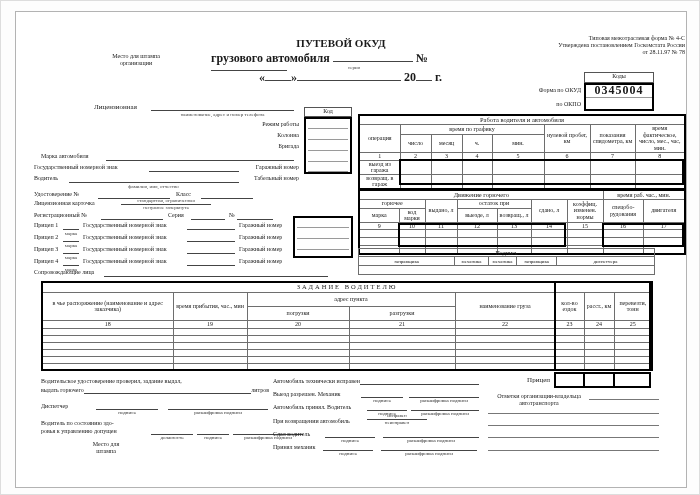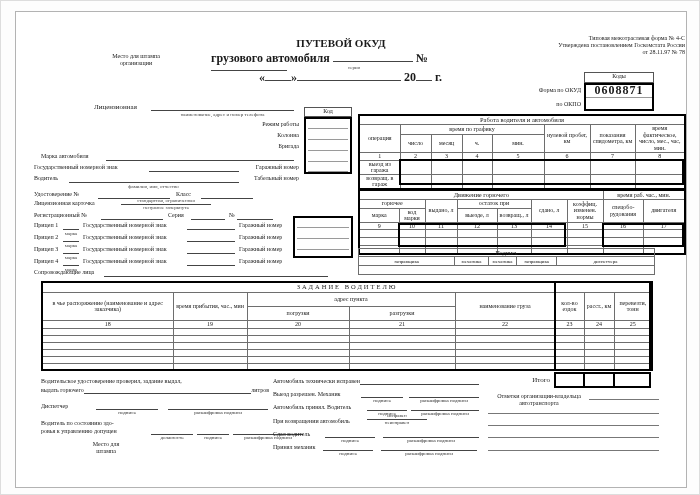--- a/index.html
+++ b/index.html
@@ -57,21 +57,21 @@
 
 <div class="abs t6 r" style="left:420px;top:34px;width:264px">
   <div>Типовая межотраслевая форма № 4-С</div>
   <div>Утверждена постановлением Госкомстата России</div>
   <div>от 28.11.97 № 78</div>
 </div>
 
 <div class="thinbox t6 ctr" style="left:583px;top:71px;width:70px;height:11px">Коды</div>
 <div class="boldbox" style="left:583px;top:82px;width:70px;height:28px"></div>
 <div class="faintline" style="left:585px;top:96px;width:66px"></div>
-<div class="abs t8 b ctr" style="left:583px;top:85px;width:70px;letter-spacing:1px">0608871</div>
+<div class="abs t8 b ctr" style="left:583px;top:85px;width:70px;letter-spacing:1px">0345004</div>
 <div class="abs t6 r" style="left:482px;top:86px;width:98px">Форма по ОКУД</div>
 <div class="abs t6 r" style="left:482px;top:100px;width:98px">по ОКПО</div>
 
 <div class="abs t7" style="left:93px;top:102px">Лицензионная</div>
 <div class="abs" style="left:150px;top:109px;width:143px;border-bottom:1px solid #444"></div>
 <div class="abs t5 ctr" style="left:150px;top:111px;width:143px;color:#444">наименование, адрес и номер телефона</div>
 
 <div class="thinbox t6 ctr" style="left:303px;top:106px;width:48px;height:10px">Код</div>
 <div class="boldbox" style="left:303px;top:116px;width:48px;height:57px"></div>
 <div class="faintline" style="left:307px;top:127px;width:40px"></div>
@@ -424,21 +424,21 @@
         <td></td>
         <td></td>
         <td></td>
         <td></td>
         <td></td>
       </tr>
     </tbody>
 </table>
 <div class="boldbox" style="left:553px;top:280px;width:97px;height:90px"></div>
 
-<div class="abs t7 r" style="left:505px;top:375px;width:44px">Итого</div>
+<div class="abs t7 r" style="left:505px;top:375px;width:44px">Прицеп</div>
 <div class="boldbox" style="left:553px;top:371px;width:97px;height:16px"></div>
 <div class="abs" style="left:582px;top:371px;width:0;height:16px;border-left:2px solid #000"></div>
 <div class="abs" style="left:612px;top:371px;width:0;height:16px;border-left:2px solid #000"></div>
 
 <div class="abs t6" style="left:40px;top:377px;width:232px">Водительское удостоверение проверил, задание выдал,</div>
 <div class="abs row t6" style="left:40px;top:386px;width:228px">
   <span>выдать горючего</span>
   <span class="fill"></span>
   <span>литров</span>
 </div>

